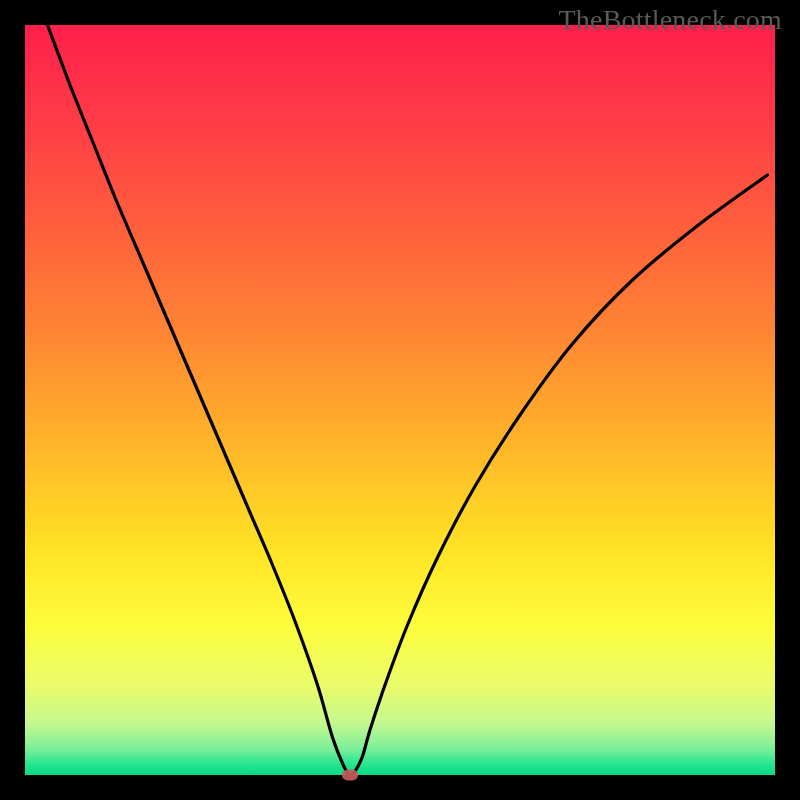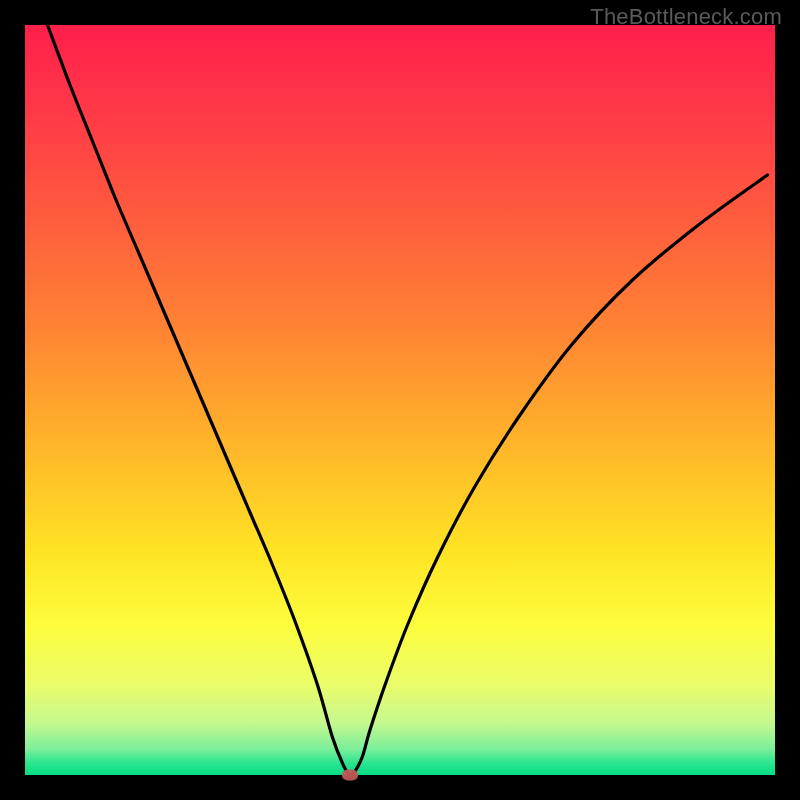--- a/index.html
+++ b/index.html
@@ -9,24 +9,25 @@
     height: 800px;
     background: #000;
     position: relative;
     font-family: Arial, Helvetica, sans-serif;
   }
   .watermark {
     position: absolute;
     top: 4px;
     right: 18px;
     color: #5a5a5a;
-    font-size: 22px;
+    font-size: 28px;
     font-weight: 500;
     z-index: 10;
     letter-spacing: 0.2px;
+    font-family: Liberation Serif, serif;
   }
   .frame {
     position: absolute;
     left: 25px;
     top: 25px;
     width: 750px;
     height: 750px;
     background: #000;
   }
   .plot-area {

